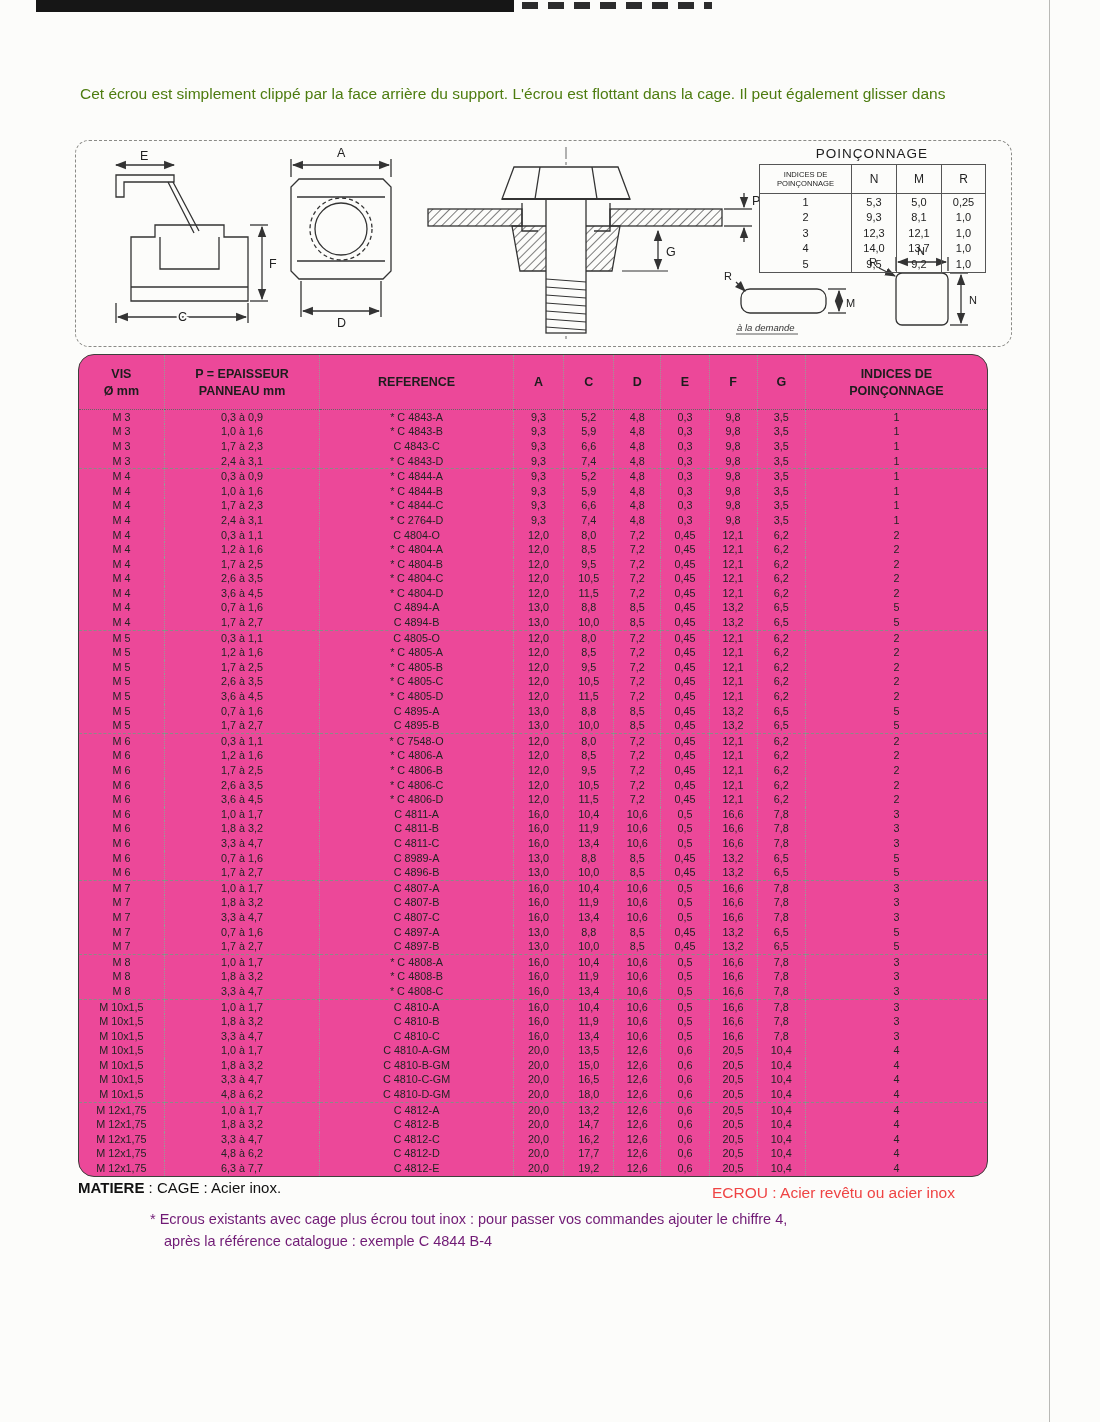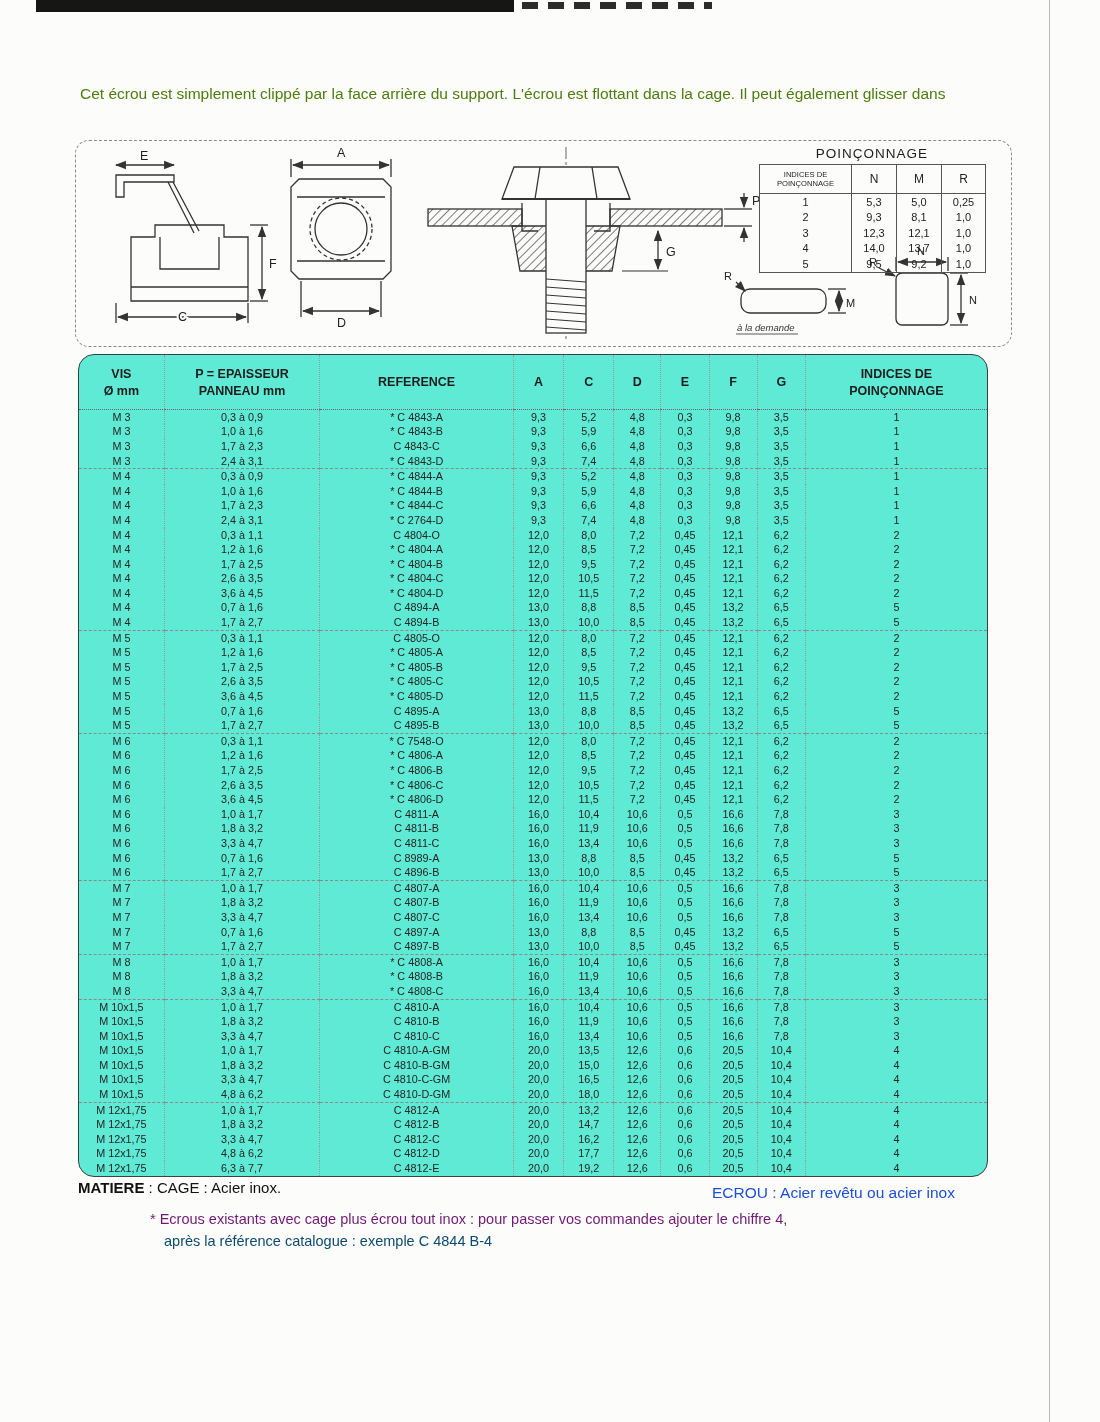--- a/index.html
+++ b/index.html
@@ -37,36 +37,36 @@
   
   .punch { position:absolute; left:683px; top:5px; width:226px; }
   .punch-title { text-align:center; font-size:13.5px; letter-spacing:1px; color:#1d1d1d; margin-bottom:3px; }
   table.punch-table { width:100%; border-collapse:collapse; border:1px solid #555; table-layout:fixed; }
   table.punch-table th { border:1px solid #555; font-size:12px; font-weight:normal; height:26px; text-align:center; }
   table.punch-table th.ph div { font-size:7.6px; line-height:1.2; }
   table.punch-table td { border-left:1px solid #555; font-size:11px; text-align:center; height:15.5px; padding:0; }
 
   
   .main-table { position:absolute; left:78px; top:354px; width:908px;
-                border:1.5px solid #3f3f3c; border-radius:16px; overflow:hidden; background:#5eead4; }
+                border:1.5px solid #3f3f3c; border-radius:16px; overflow:hidden; background:#ec4899; }
   .main-table table { width:100%; border-collapse:collapse; table-layout:fixed; }
   .main-table thead th { font-size:12.5px; font-weight:bold; color:#1d1d1d; vertical-align:middle;
                          padding:11px 2px 9px 2px; border-bottom:1px dotted #666; line-height:1.35; }
   .main-table thead th:nth-child(n+2),
   .main-table tbody td:nth-child(n+2) { border-left:1px dotted #9a9a96; }
   .main-table tbody td { font-size:10.8px; color:#242424; text-align:center; height:14.6px;
                          line-height:14.6px; padding:0 2px; white-space:nowrap; overflow:hidden; }
   .main-table tbody tr.sep td { border-bottom:1px dashed #8b8b87; }
 
   
   .matiere  { position:absolute; left:78px;  top:1179px; font-size:15px; color:#111; }
   .matiere .b { font-weight:bold; }
-  .ecrou    { position:absolute; left:712px; top:1184px; font-size:15.5px; color:#1d4ed8; }
+  .ecrou    { position:absolute; left:712px; top:1184px; font-size:15.5px; color:#ef4444; }
   .footnote1 { position:absolute; left:150px; top:1211px; font-size:14.5px; color:#701a75; }
-  .footnote2 { position:absolute; left:164px; top:1233px; font-size:14.5px; color:#0c4a6e; }
+  .footnote2 { position:absolute; left:164px; top:1233px; font-size:14.5px; color:#701a75; }
 </style>
 </head>
 <body>
 
 <div class="page">
 
   <div class="scan-bar"></div>
   <div class="scan-bar2"></div>
   <div class="scan-vline"></div>
 

